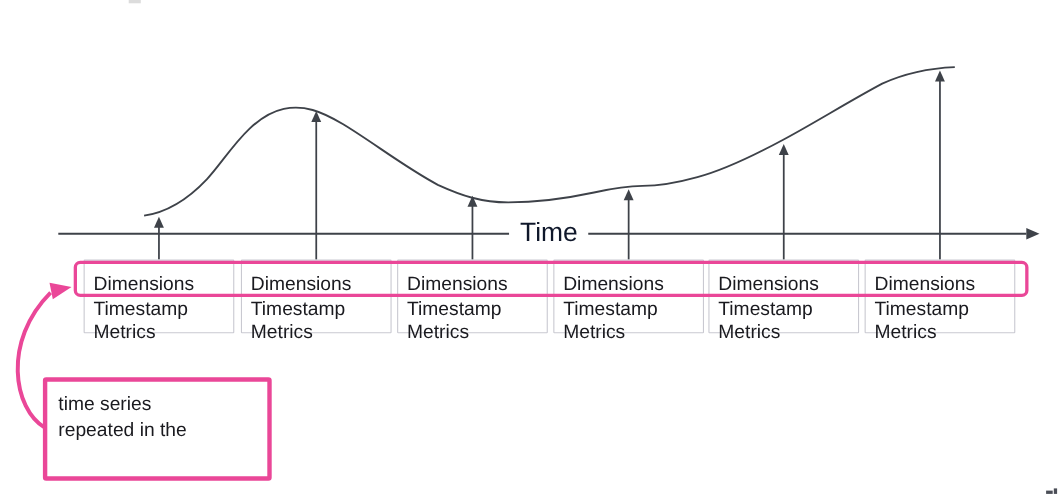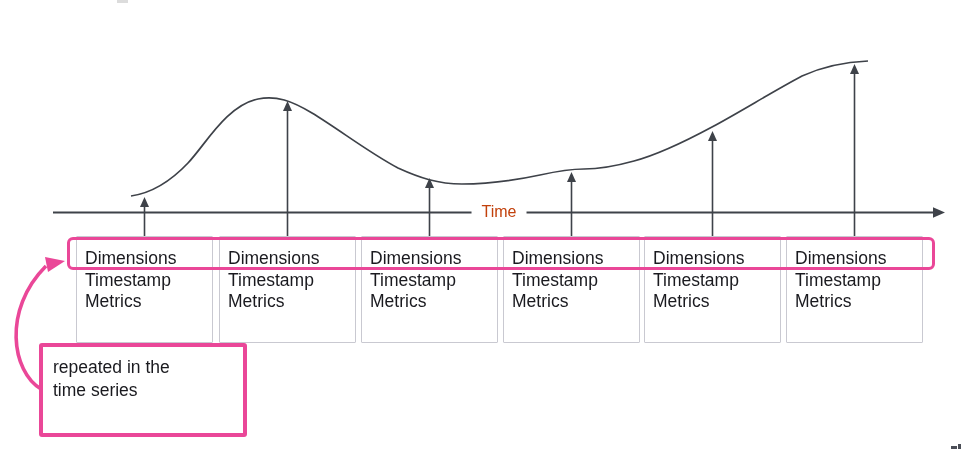--- a/index.html
+++ b/index.html
@@ -20,28 +20,28 @@
   .sample-line { stroke: var(--line, #3e4249); stroke-width: 1.6; }
   .sample-head { fill: var(--line, #3e4249); }
   .pink-path   { fill: none; stroke: var(--highlight, #ea4798); stroke-width: 3.6; }
   .pink-head   { fill: var(--highlight, #ea4798); }
 
   .time-label {
     position: absolute; left: 499px; top: 212px;
     transform: translate(-50%, -50%);
     background: var(--background, #ffffff);
     padding: 0 10px;
-    font-size: 16px; line-height: 24px;
-    color: #c2410c;
+    font-size: 24px; line-height: 24px;
+    color: #0f172a;
     z-index: 4; white-space: nowrap;
   }
 
   .record-box {
     position: absolute; top: 236px;
-    width: 137px; height: 107px;
+    width: 137px; height: 67px;
     box-sizing: border-box;
     background: #ffffff;
     border: 1.5px solid var(--box-border, #c9c9d1);
     border-radius: 1px;
     padding: 11px 4px 0 8px;
     font-size: 17.5px; line-height: 21.5px;
     z-index: 2;
   }
   .record-box:nth-of-type(1) { left: 76px; }
   .record-box:nth-of-type(2) { left: 219px; }
@@ -167,21 +167,21 @@
     <div>Dimensions</div>
     <div>Timestamp</div>
     <div>Metrics</div>
   </div>
 
   <div class="highlight-rect"></div>
 
   <span class="time-label">Time</span>
 
   <div class="callout">
+    <div>time series</div>
     <div>repeated in the</div>
-    <div>time series</div>
   </div>
 
   <div class="artifact-top"></div>
   <div class="artifact-corner-a"></div>
   <div class="artifact-corner-b"></div>
 
 </div>
 
 </body></html>

